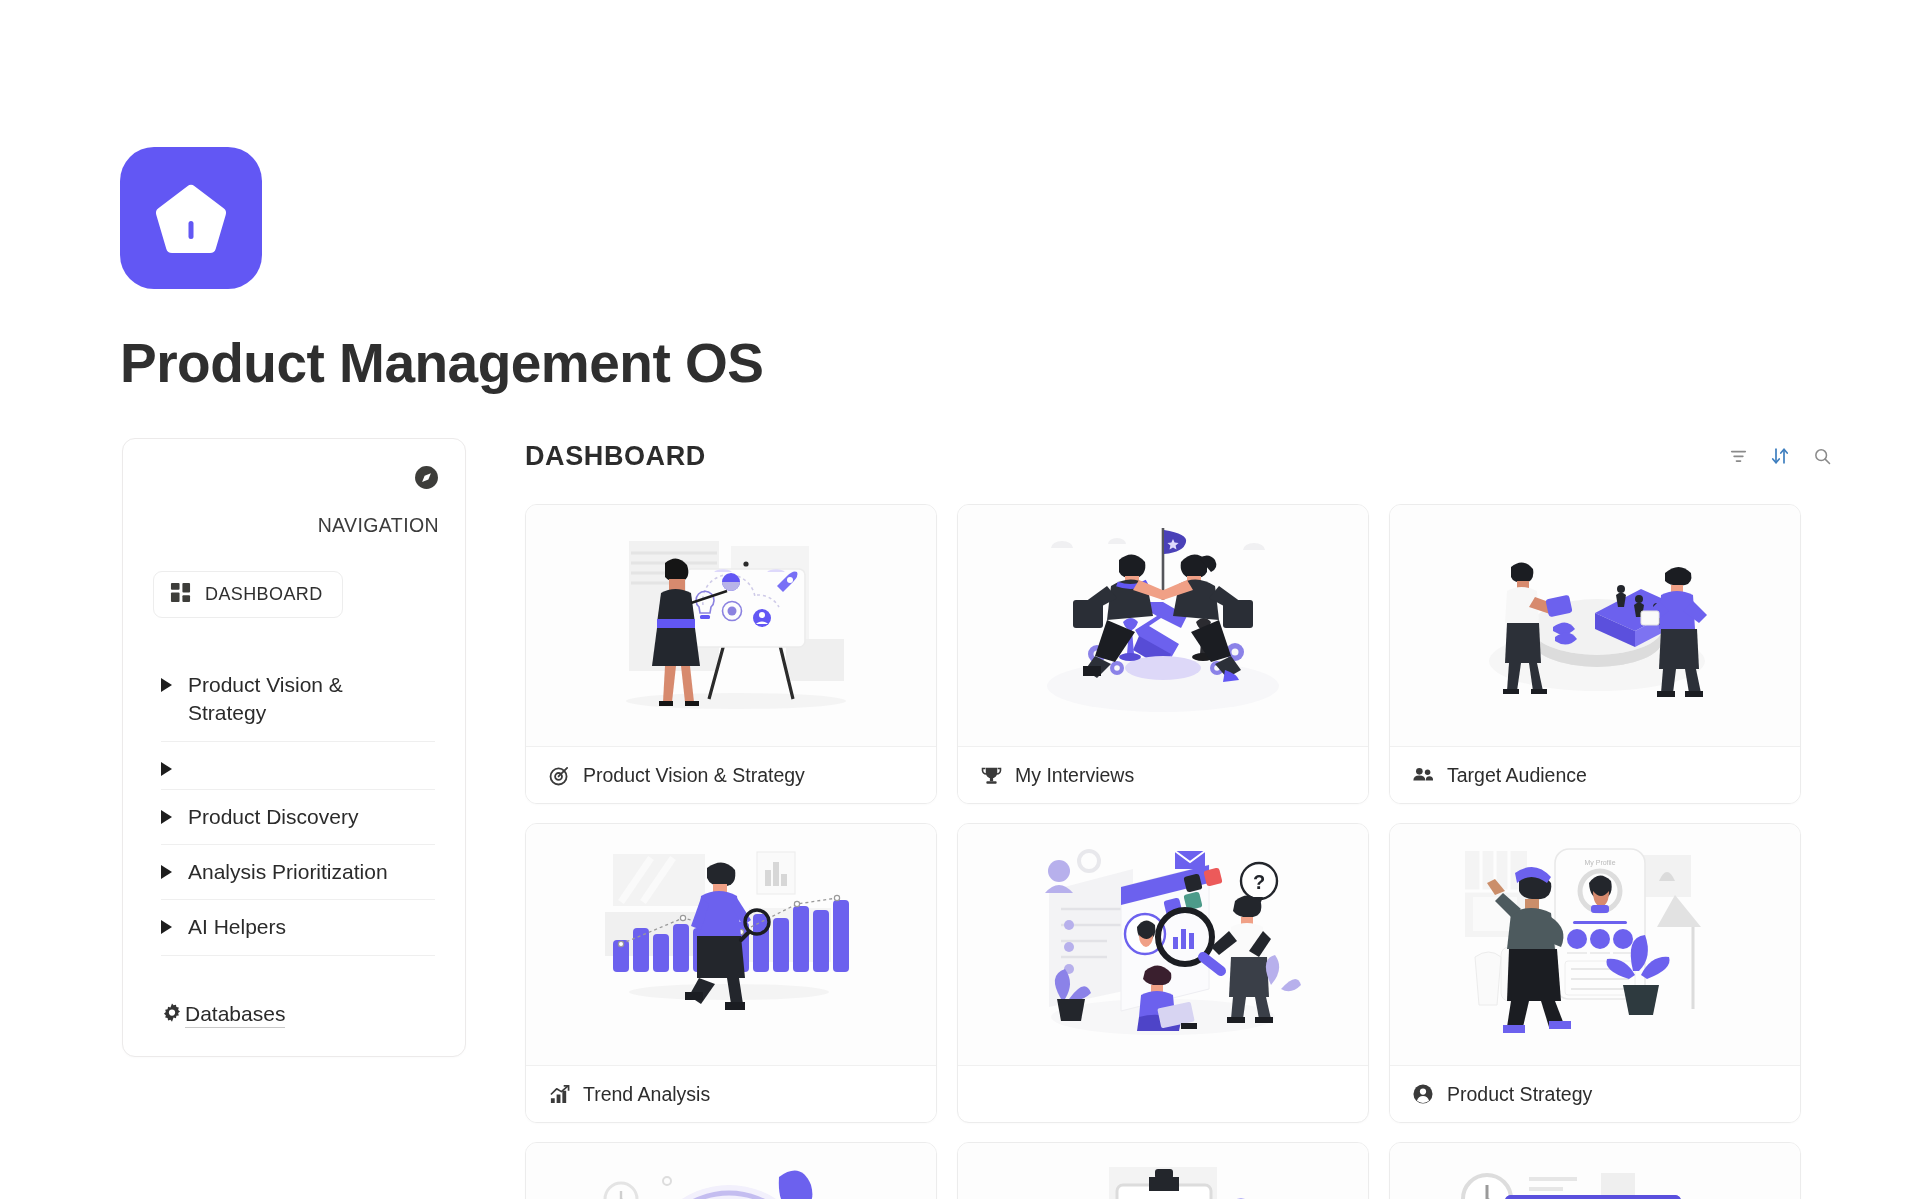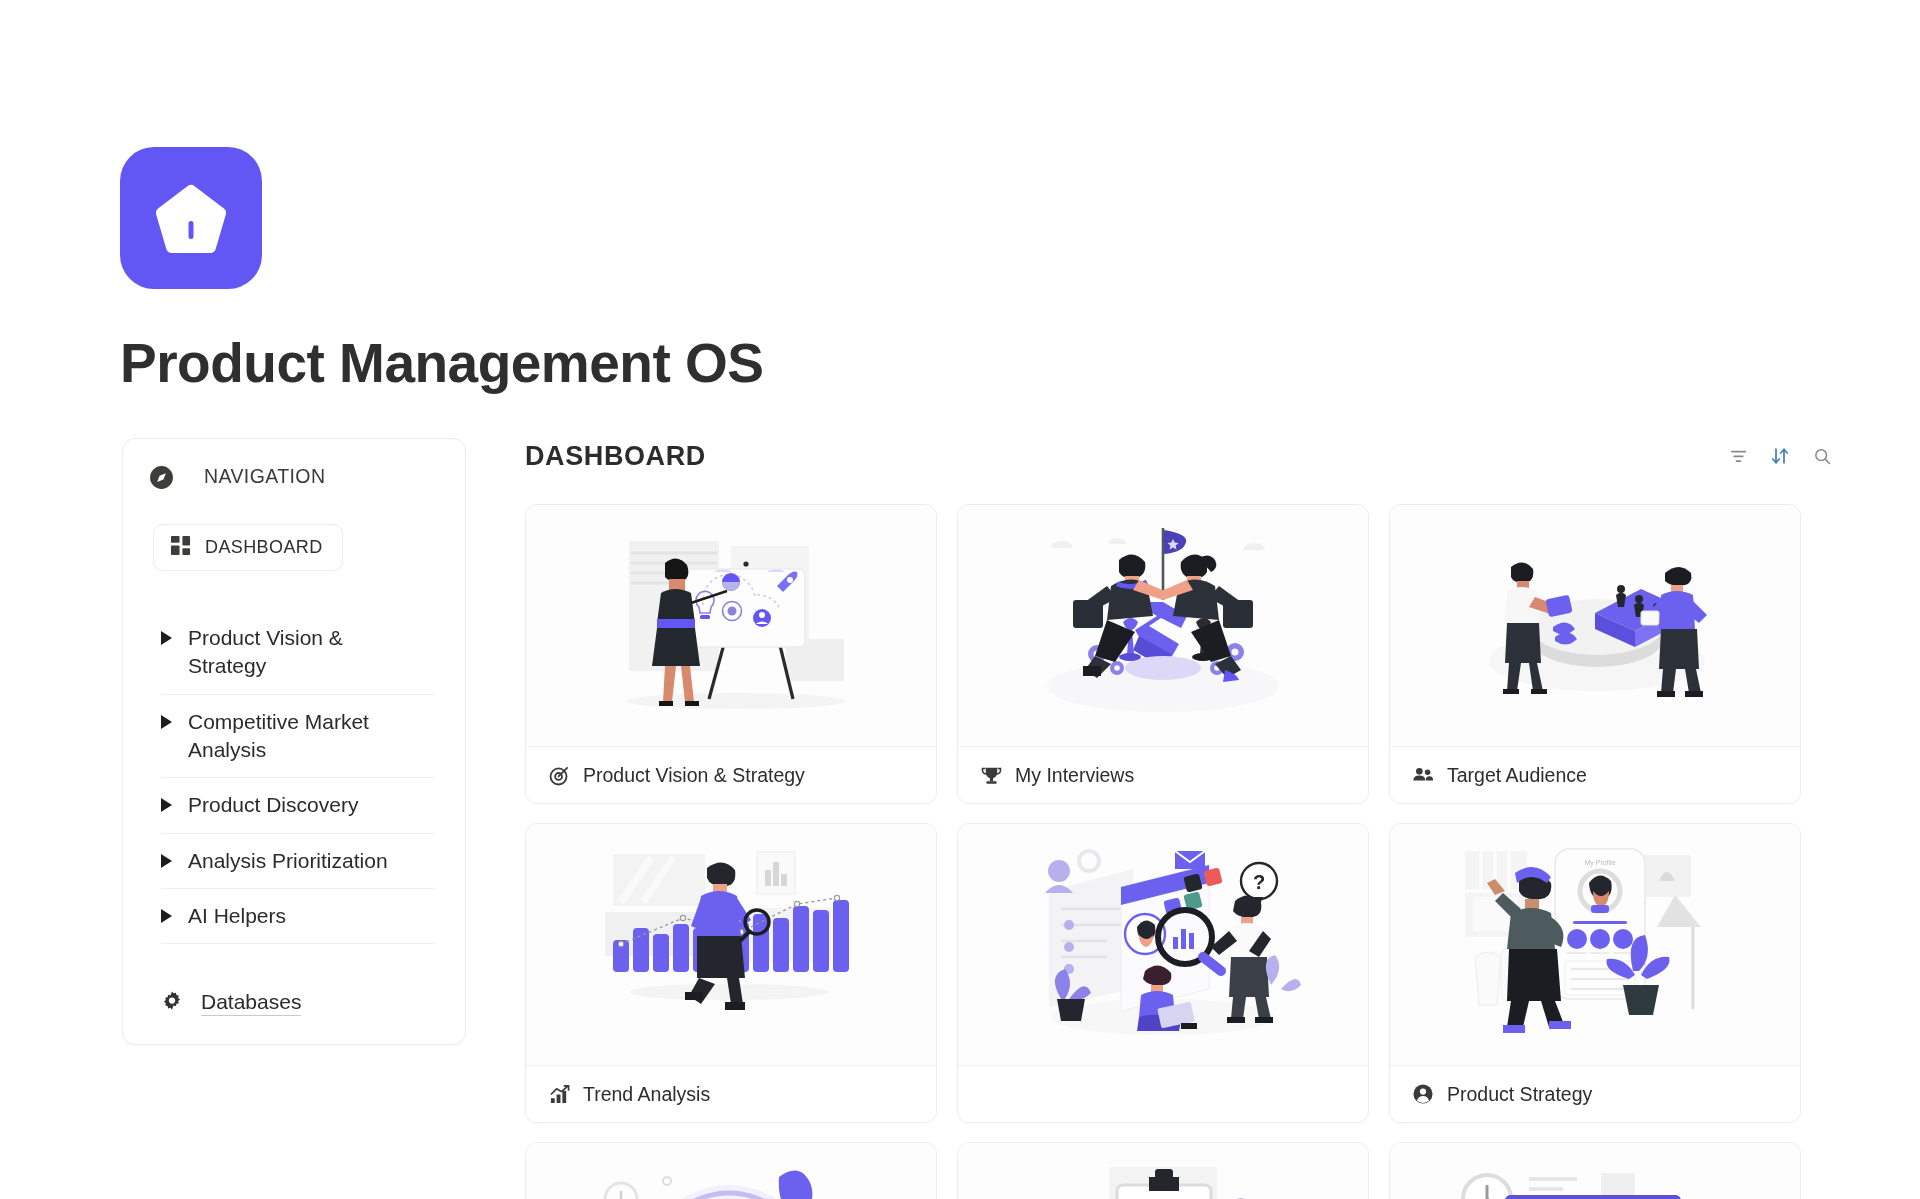--- a/index.html
+++ b/index.html
@@ -59,24 +59,25 @@
     width: 344px;
     background: #ffffff;
     border: 1px solid #eceaea;
     border-radius: 13px;
     padding: 26px 0 28px 0;
     box-shadow: 0 1px 2px rgba(0,0,0,0.02);
   }
 
   .nav-header {
     display: flex;
-    align-items: flex-start;
-    gap: 30px;
+    align-items: flex-end;
+    gap: 24px;
     padding: 0 26px;
     margin-bottom: 34px;
+    flex-direction: column;
   }
 
   .nav-header .compass {
     width: 25px; height: 25px;
     flex: 0 0 25px;
   }
 
   .nav-header-label {
     font-size: 19.5px;
     color: #3b3b3b;
@@ -125,21 +126,21 @@
   .nav-label {
     font-size: 21px;
     line-height: 1.35;
     color: #2b2b2b;
     max-width: 210px;
   }
 
   .databases-row {
     display: flex;
     align-items: flex-start;
-    gap: 18px;
+    gap: 2px;
     margin: 46px 0 0 38px;
     cursor: pointer;
   }
   .databases-label {
     font-size: 21px;
     color: #2b2b2b;
     border-bottom: 1px solid #c9c9c9;
     padding-bottom: 1px;
   }
 
@@ -266,21 +267,20 @@
       <span class="dash-btn-label">DASHBOARD</span>
     </div>
 
     <div class="nav-list">
       <div class="nav-item">
         <span class="nav-caret"></span>
         <span class="nav-label">Product Vision &amp; Strategy</span>
       </div>
       <div class="nav-item">
         <span class="nav-caret"></span>
-        <span class="nav-label">Competitive Market Analysis</span>
       </div>
       <div class="nav-item">
         <span class="nav-caret"></span>
         <span class="nav-label">Product Discovery</span>
       </div>
       <div class="nav-item">
         <span class="nav-caret"></span>
         <span class="nav-label">Analysis Prioritization</span>
       </div>
       <div class="nav-item">

